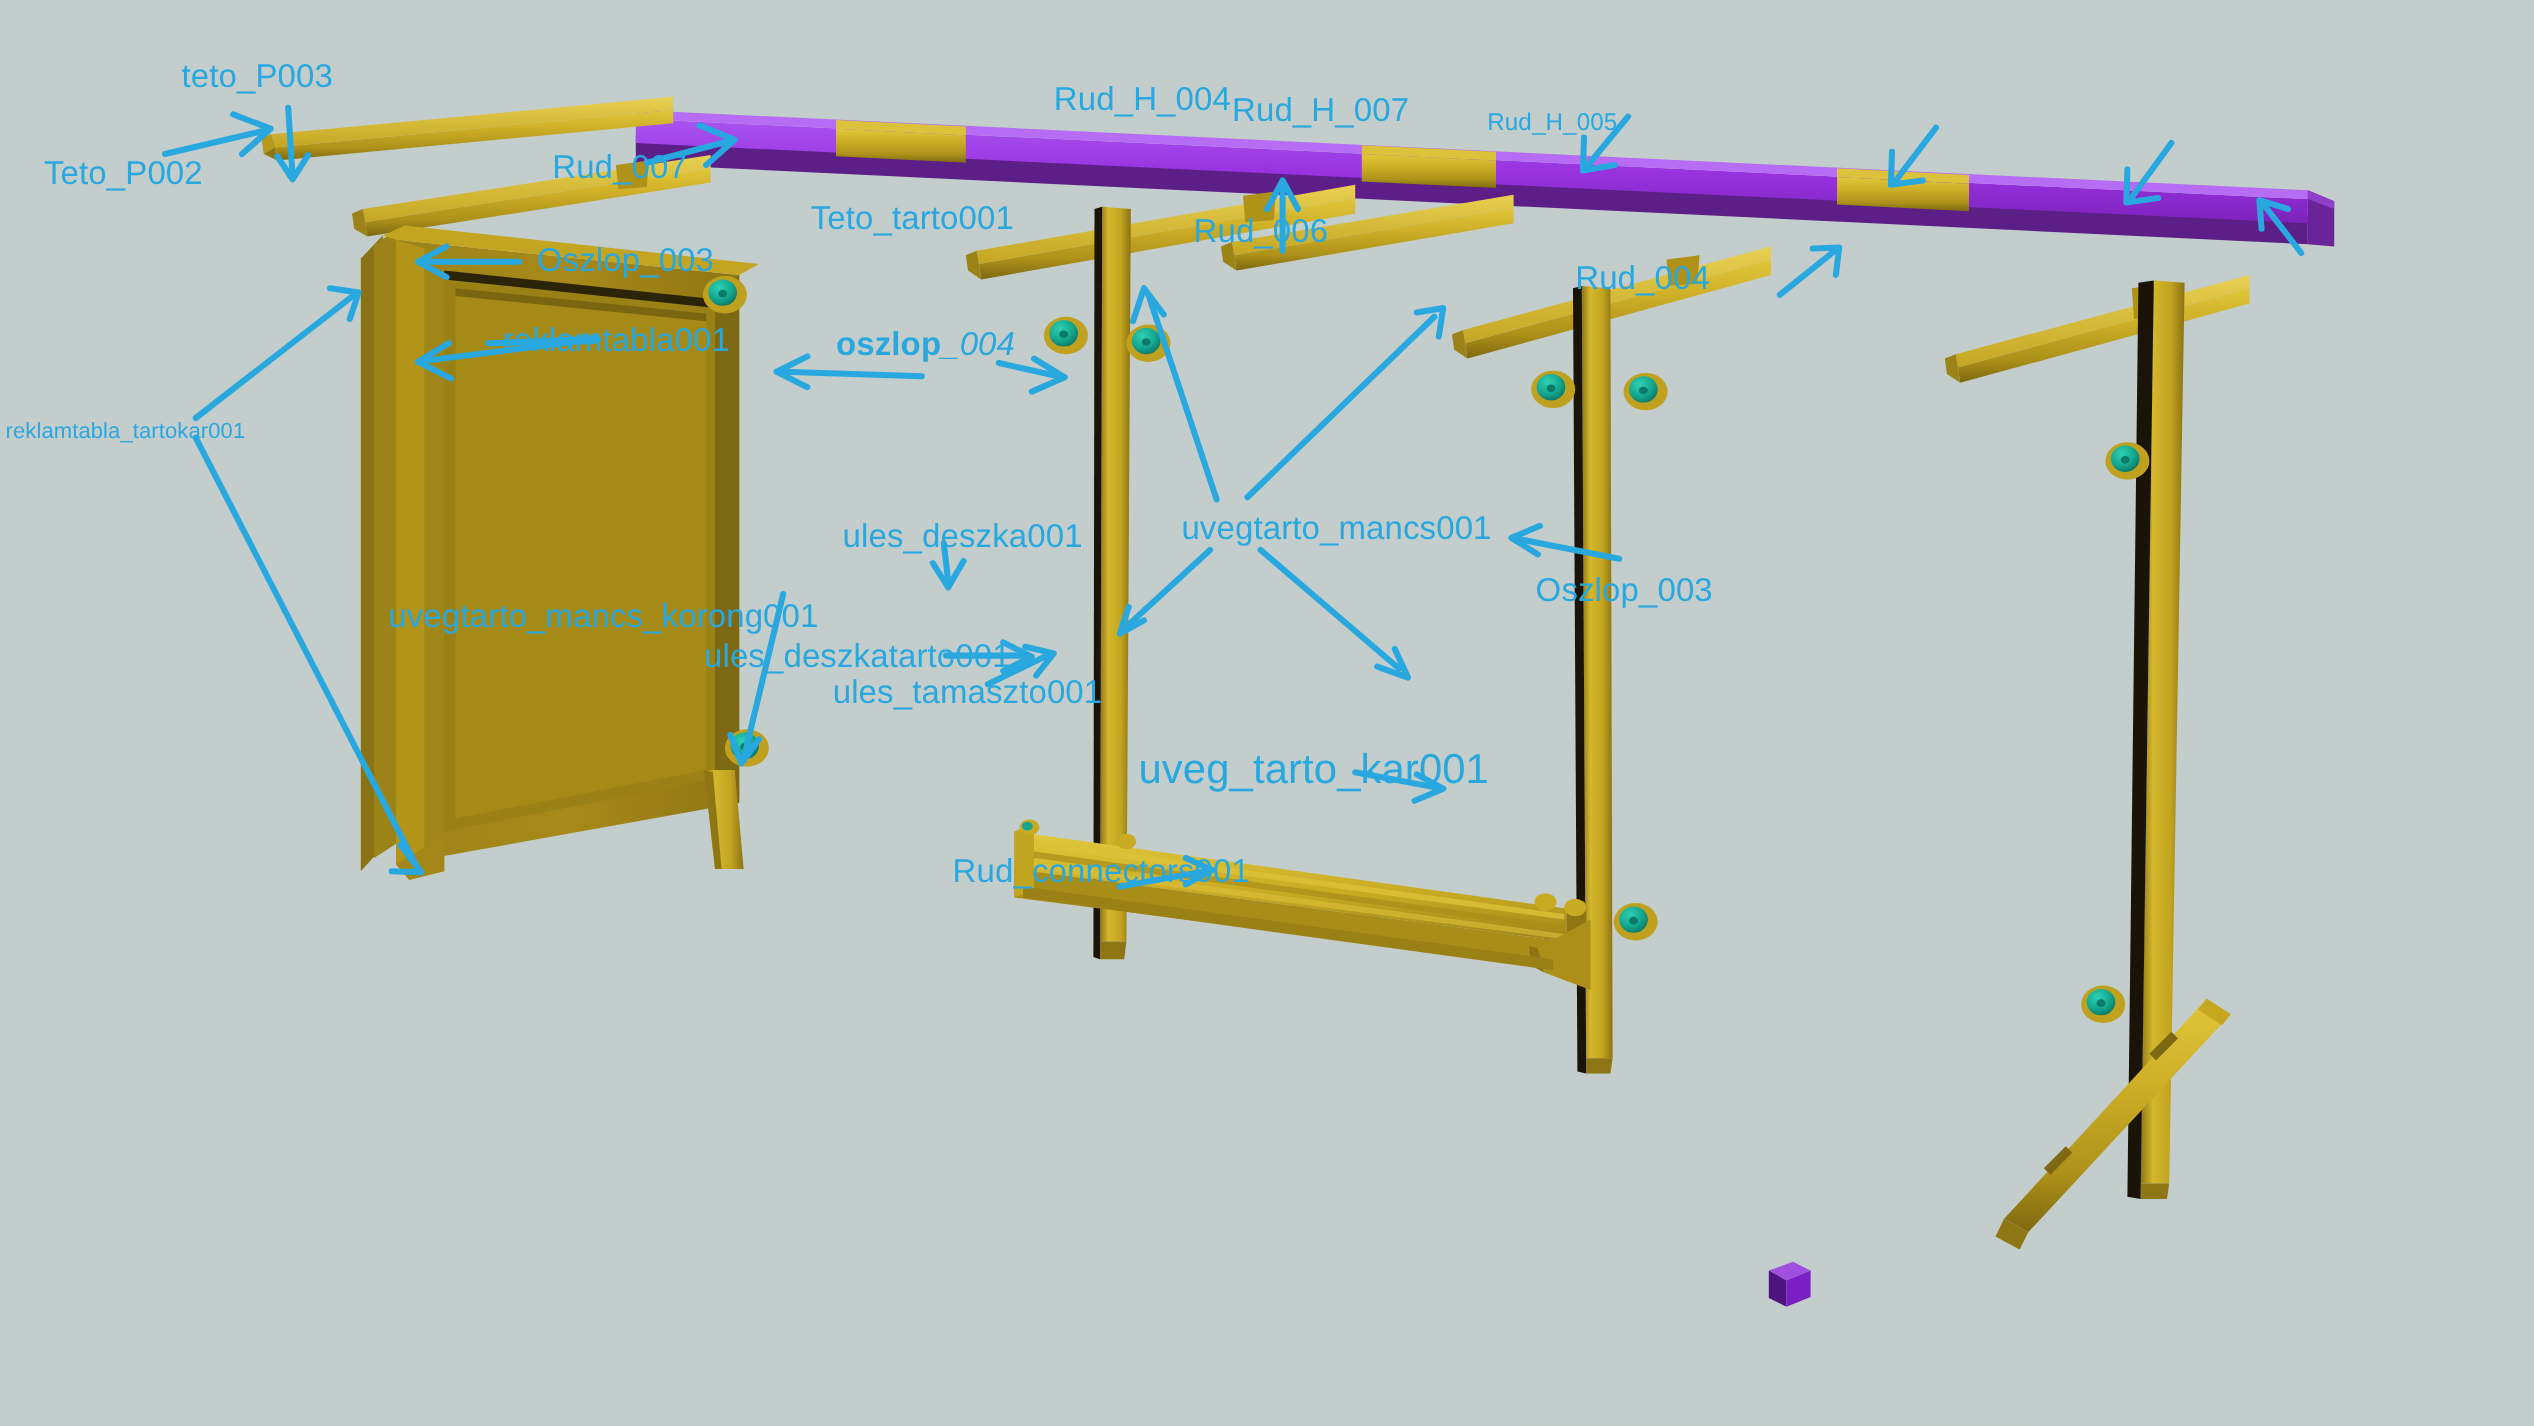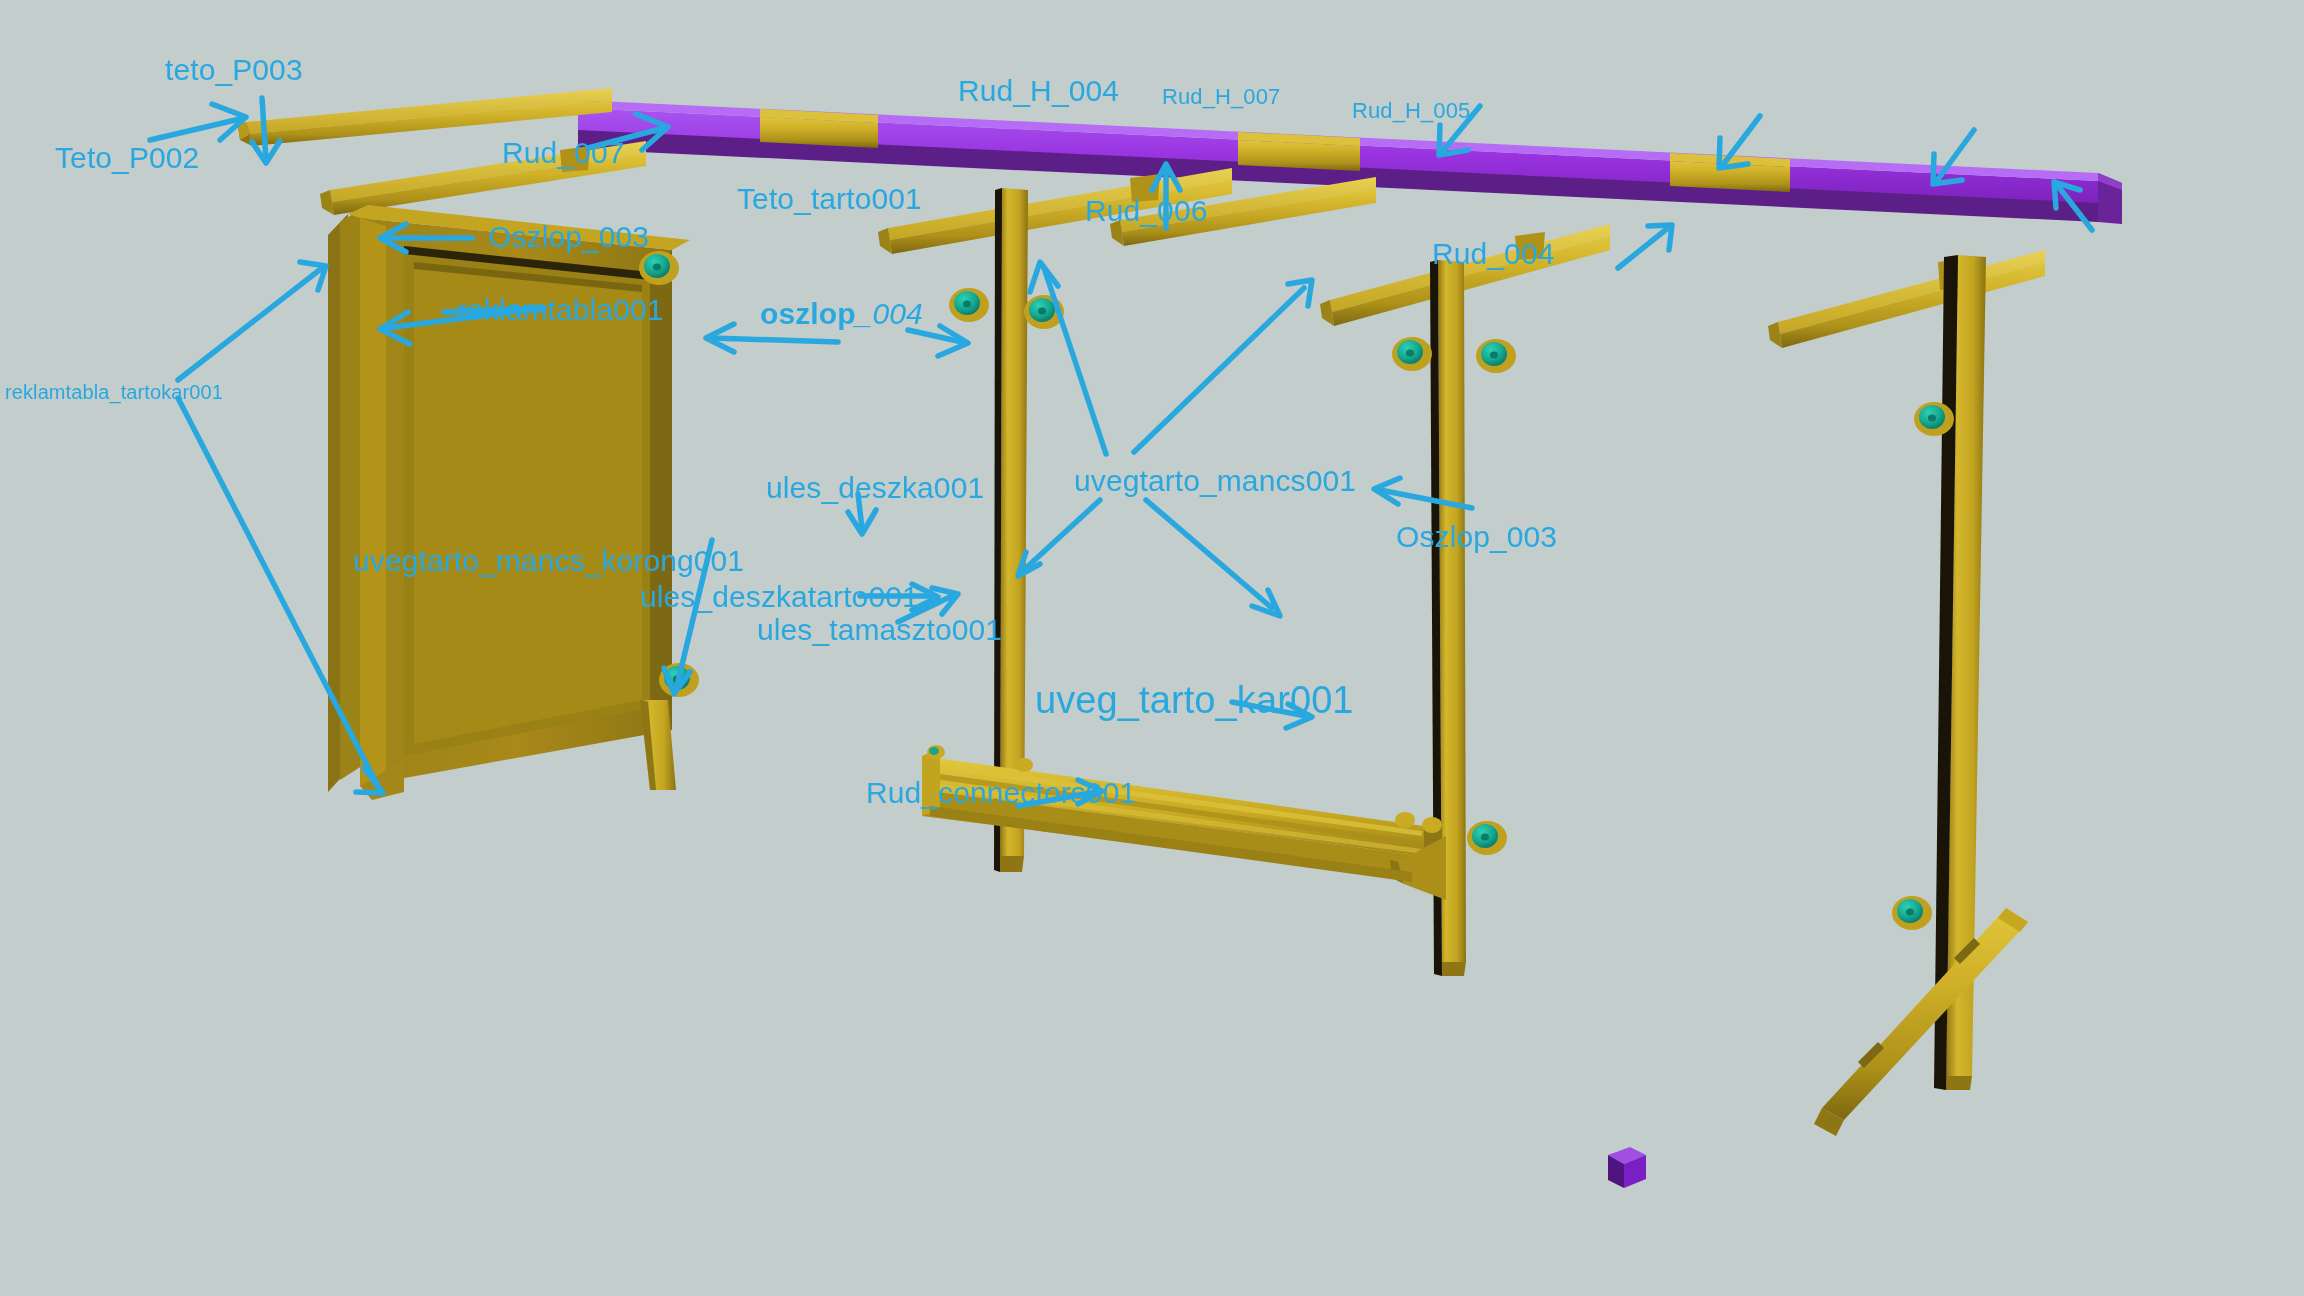--- a/index.html
+++ b/index.html
@@ -407,24 +407,24 @@
 
       <g>
         <path d="M1018,806 L1096,792"></path>
         <path d="M1078,780 L1102,791 L1078,804"></path>
       </g>
 
     </g>
   </svg>
 
   <div class="lbl" style="left:165px;top:55px;font-size:30px;">teto_P003</div>
-  <div class="lbl" style="left:55px;top:143px;font-size:30px;">Teto_P002</div>
+  <div class="lbl" style="left:40px;top:143px;font-size:30px;">Teto_P002</div>
   <div class="lbl" style="left:502px;top:138px;font-size:30px;">Rud_007</div>
   <div class="lbl" style="left:958px;top:76px;font-size:30px;">Rud_H_004</div>
-  <div class="lbl" style="left:1162px;top:86px;font-size:22px;">Rud_H_007</div>
+  <div class="lbl" style="left:1120px;top:86px;font-size:30px;">Rud_H_007</div>
   <div class="lbl" style="left:1352px;top:100px;font-size:22px;">Rud_H_005</div>
   <div class="lbl" style="left:737px;top:184px;font-size:30px;">Teto_tarto001</div>
   <div class="lbl" style="left:1085px;top:196px;font-size:30px;">Rud_006</div>
   <div class="lbl" style="left:1432px;top:239px;font-size:30px;">Rud_004</div>
   <div class="lbl" style="left:488px;top:222px;font-size:30px;">Oszlop_003</div>
   <div class="lbl" style="left:457px;top:295px;font-size:30px;">reklamtabla001</div>
   <div class="lbl b" style="left:760px;top:299px;font-size:30px;"><span>oszlop</span><span class="reg">_004</span></div>
   <div class="lbl" style="left:5px;top:382px;font-size:20px;">reklamtabla_tartokar001</div>
   <div class="lbl" style="left:1074px;top:466px;font-size:30px;">uvegtarto_mancs001</div>
   <div class="lbl" style="left:766px;top:473px;font-size:30px;">ules_deszka001</div>

